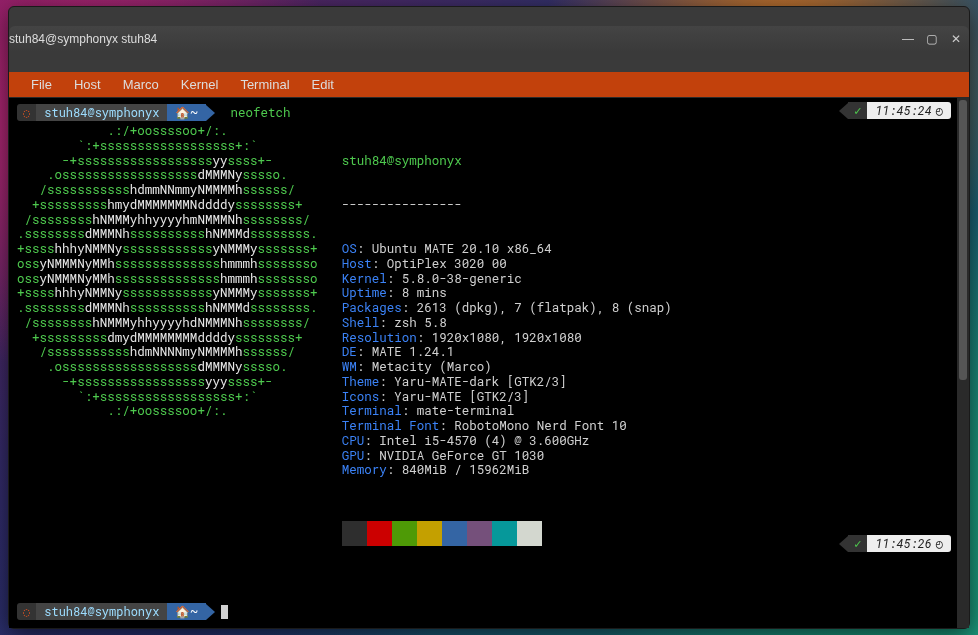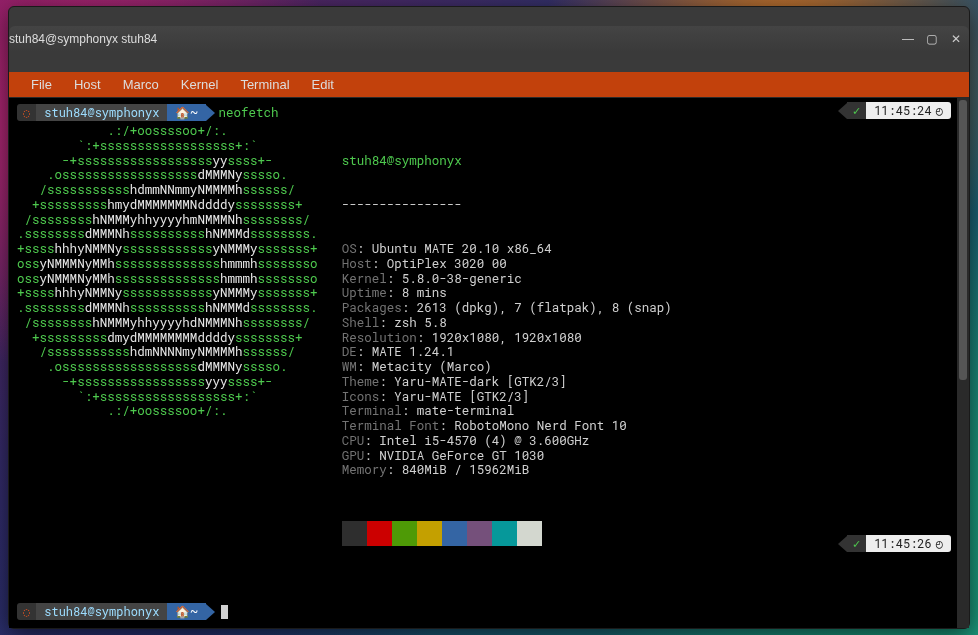--- a/index.html
+++ b/index.html
@@ -91,43 +91,43 @@
   white-space: pre;
 }
 .pill.logo { background: #333; color: #e95420; border-radius: 3px 0 0 3px; padding: 0 6px; }
 .pill.user { background: #444; color: #9cdcfe; }
 .pill.path { background: #3465a4; color: #fff; }
 .pill.cap-r { width: 0; height: 0; padding: 0;
   border-top: 8.5px solid transparent;
   border-bottom: 8.5px solid transparent;
   border-left: 9px solid #3465a4;
 }
-.cmd { color: #4ec94e; margin-left: 4px; text-align: right; }
+.cmd { color: #4ec94e; margin-left: 16px; text-align: right; }
 .right-status {
   position: absolute; right: 18px;
   display: flex; align-items: center; gap: 0;
 }
 .rs1 { top: 4px; }
 .rs2 { top: 437px; }
 .rcap-l { width: 0; height: 0;
   border-top: 8.5px solid transparent;
   border-bottom: 8.5px solid transparent;
   border-right: 9px solid #333;
 }
 .rpill.ok { background: #333; color: #4ec94e; padding: 0 6px; height: 17px; display: inline-flex; align-items: center; }
-.rpill.time { background: #eee; color: #222; padding: 6px 8px; height: 17px; display: inline-flex; align-items: center; border-radius: 0 3px 3px 0; font-size: 12px; gap: 4px; }
+.rpill.time { background: #eee; color: #222; padding: 6px 8px; height: 17px; display: inline-flex; align-items: center; border-radius: 0 3px 3px 0; font-size: 12px; gap: 4px; font-style: italic; }
 .output {
   display: flex; gap: 24px;
   margin-top: 2px;
 }
 .ascii { white-space: pre; font-size: 12.5px; line-height: 1.18; }
 .ascii .s { color: #4ec94e; }
 .ascii .y { color: #e5e5e5; }
 .info { white-space: pre; font-size: 12.5px; line-height: 1.18; }
-.info .k { color: #737373; }
+.info .k { color: #3b82f6; }
 .info .head { color: #4ec94e; }
 .info .v { color: #d0d0d0; text-align: center; }
 .swatches { display: flex; margin-top: 14px; }
 .swatches > div { width: 25px; height: 25px; }
 .prompt-line2 { margin-top: 28px; position: relative; }
 .cursor { display: inline-block; width: 7px; height: 14px; background: #d0d0d0; margin-left: 6px; vertical-align: middle; }
 </style>
 </head>
 <body>
 

